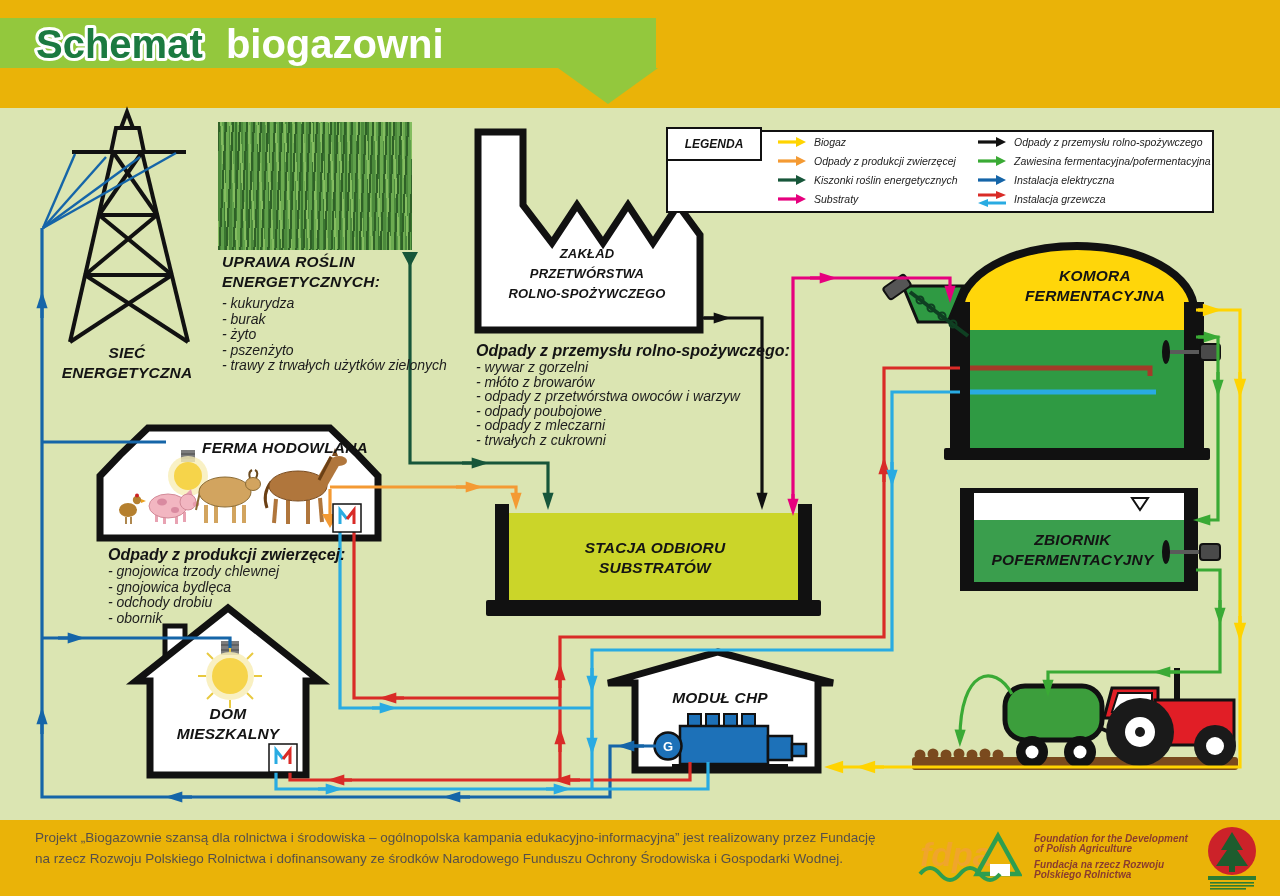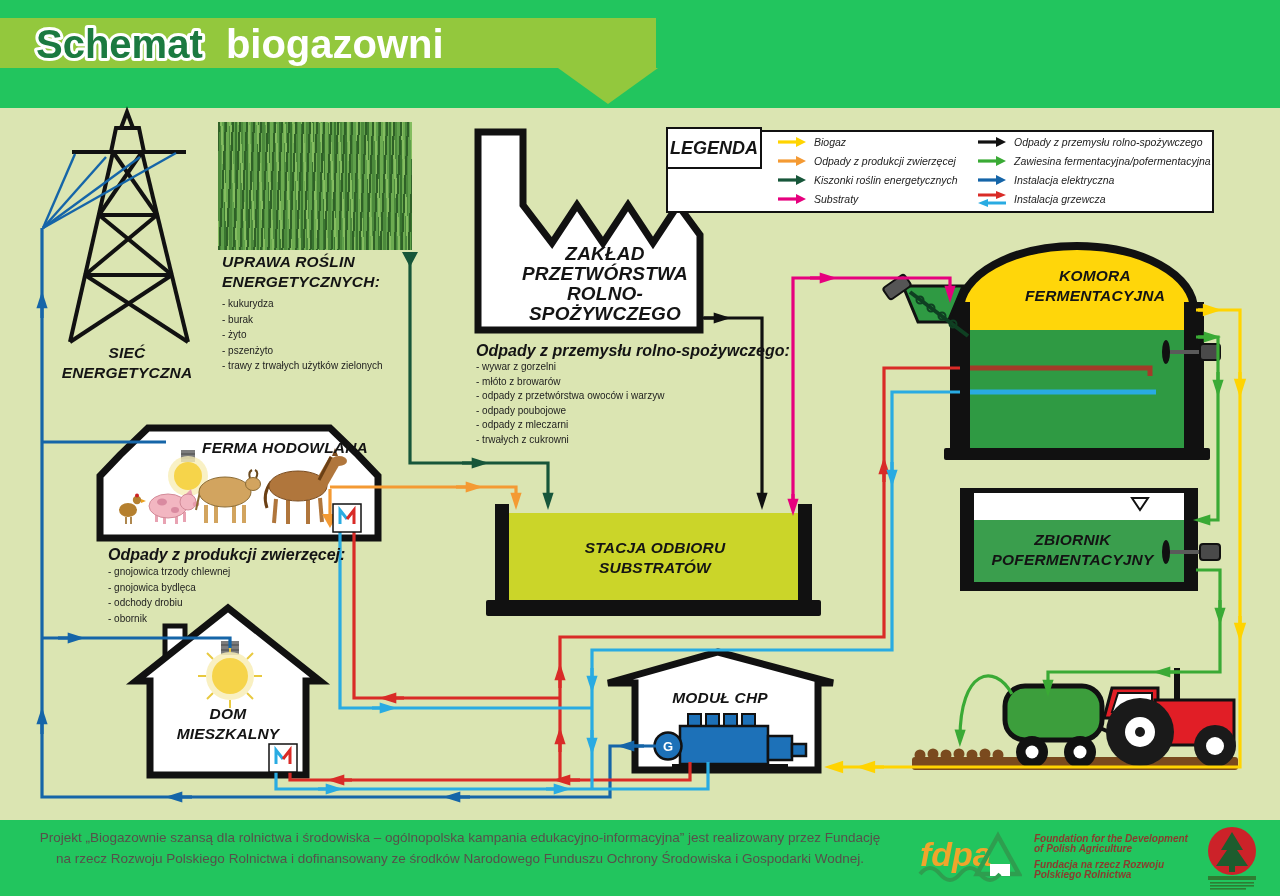--- a/index.html
+++ b/index.html
@@ -1,46 +1,46 @@
 <!DOCTYPE html>
 <html><head>
 <meta charset="utf-8">
 <style>
   html,body{margin:0;padding:0;background:#fff;}
-  .poster{position:relative;width:1280px;height:896px;background:#22c55e;overflow:hidden;
+  .poster{position:relative;width:1280px;height:896px;background:#eab308;overflow:hidden;
           font-family:"Liberation Sans","DejaVu Sans",sans-serif;color:#141414;}
   .bg-field{position:absolute;left:0;top:108px;width:1280px;height:712px;background:#dbe5b2;}
   svg{display:block;}
   .abs{position:absolute;}
   
   .ln{fill:none;stroke-width:3.2;stroke-linejoin:miter;}
   .lnY{stroke:#ffd400;} .lnO{stroke:#f49a33;} .lnG{stroke:#17563a;} .lnM{stroke:#e6007e;}
   .lnK{stroke:#111111;} .lnV{stroke:#3aaa35;} .lnB{stroke:#1565a8;} .lnR{stroke:#d92b27;} .lnC{stroke:#29abe2;}
   .pipeR{fill:none;stroke:#a33b28;stroke-width:5;} .pipeC{fill:none;stroke:#29abe2;stroke-width:5;}
   .wire{stroke:#1565a8;stroke-width:2.4;}
   .twr{stroke:#111;stroke-width:4;fill:none;}
   
   .lbl{position:absolute;font-weight:bold;font-style:italic;font-size:15.5px;line-height:20px;
        text-align:center;color:#141414;letter-spacing:.2px;}
   .lbl-left{text-align:left;}
   .listhead{position:absolute;font-weight:bold;font-style:italic;font-size:16px;color:#141414;}
-  .list{position:absolute;font-size:10px;line-height:15.5px;color:#1d1d1d;}
+  .list{position:absolute;font-style:italic;font-size:14px;line-height:15.5px;color:#1d1d1d;}
   .list div{white-space:nowrap;}
   
   .legend{position:absolute;left:666px;top:130px;width:548px;height:83px;background:#fff;
           border:2px solid #111;box-sizing:border-box;}
-  .legend-tab{position:absolute;left:-2px;top:-5px;width:96px;height:42px;background:#fff;border:2px solid #111;
+  .legend-tab{position:absolute;left:-2px;top:-5px;width:96px;height:34px;background:#fff;border:2px solid #111;
           box-sizing:border-box;display:flex;align-items:center;justify-content:center;
-          font-weight:bold;font-style:italic;font-size:18px;}
+          font-weight:bold;font-style:italic;font-size:12px;}
   .leg-col{position:absolute;top:0;display:flex;flex-direction:column;}
   .leg-col1{left:108px;} .leg-col2{left:308px;}
   .leg-row{display:flex;align-items:center;height:19px;gap:8px;}
   .leg-row span{font-style:italic;font-size:10.5px;color:#222;white-space:nowrap;}
   
-  .footer-text{position:absolute;left:35px;top:827px;width:850px;font-size:13.5px;line-height:21px;color:#57504a;text-align:center;}
+  .footer-text{position:absolute;left:35px;top:827px;width:850px;font-size:13.5px;line-height:21px;color:#57504a;}
   .fdpa-wrap{position:absolute;left:918px;top:828px;display:flex;gap:12px;align-items:flex-start;}
   .fdpa-txt{font-weight:bold;font-style:italic;font-size:10px;line-height:10px;color:#8a3c2e;padding-top:6px;}
   .fdpa-txt .gap{height:6px;}
   .cornfield{position:absolute;left:218px;top:122px;width:194px;height:128px;
      background:
        repeating-linear-gradient(93deg,#2f6127 0 2px,rgba(0,0,0,0) 2px 7px),
        repeating-linear-gradient(87deg,#84bd60 0 2px,rgba(0,0,0,0) 2px 9px),
        repeating-linear-gradient(90deg,#4c8a3c 0 3px,#5fa04a 3px 6px,#3a7630 6px 8px,#6cab50 8px 11px);}
 </style>
 </head>
@@ -399,21 +399,21 @@
     <div>ENERGETYCZNYCH:</div>
   </div>
   <div class="list" style="left:222px;top:296px;width:200px;">
     <div>- kukurydza</div>
     <div>- burak</div>
     <div>- żyto</div>
     <div>- pszenżyto</div>
     <div>- trawy z trwałych użytków zielonych</div>
   </div>
 
-  <div class="lbl" style="left:494px;top:244px;width:222px;font-size:19px;">
+  <div class="lbl" style="left:476px;top:244px;width:222px;font-size:13px;">
     <div>ZAKŁAD</div>
     <div>PRZETWÓRSTWA</div>
     <div>ROLNO-SPOŻYWCZEGO</div>
   </div>
   <div class="listhead" style="left:476px;top:342px;">Odpady z przemysłu rolno-spożywczego:</div>
   <div class="list" style="left:476px;top:360px;width:230px;line-height:14.5px;">
     <div>- wywar z gorzelni</div>
     <div>- młóto z browarów</div>
     <div>- odpady z przetwórstwa owoców i warzyw</div>
     <div>- odpady poubojowe</div>

